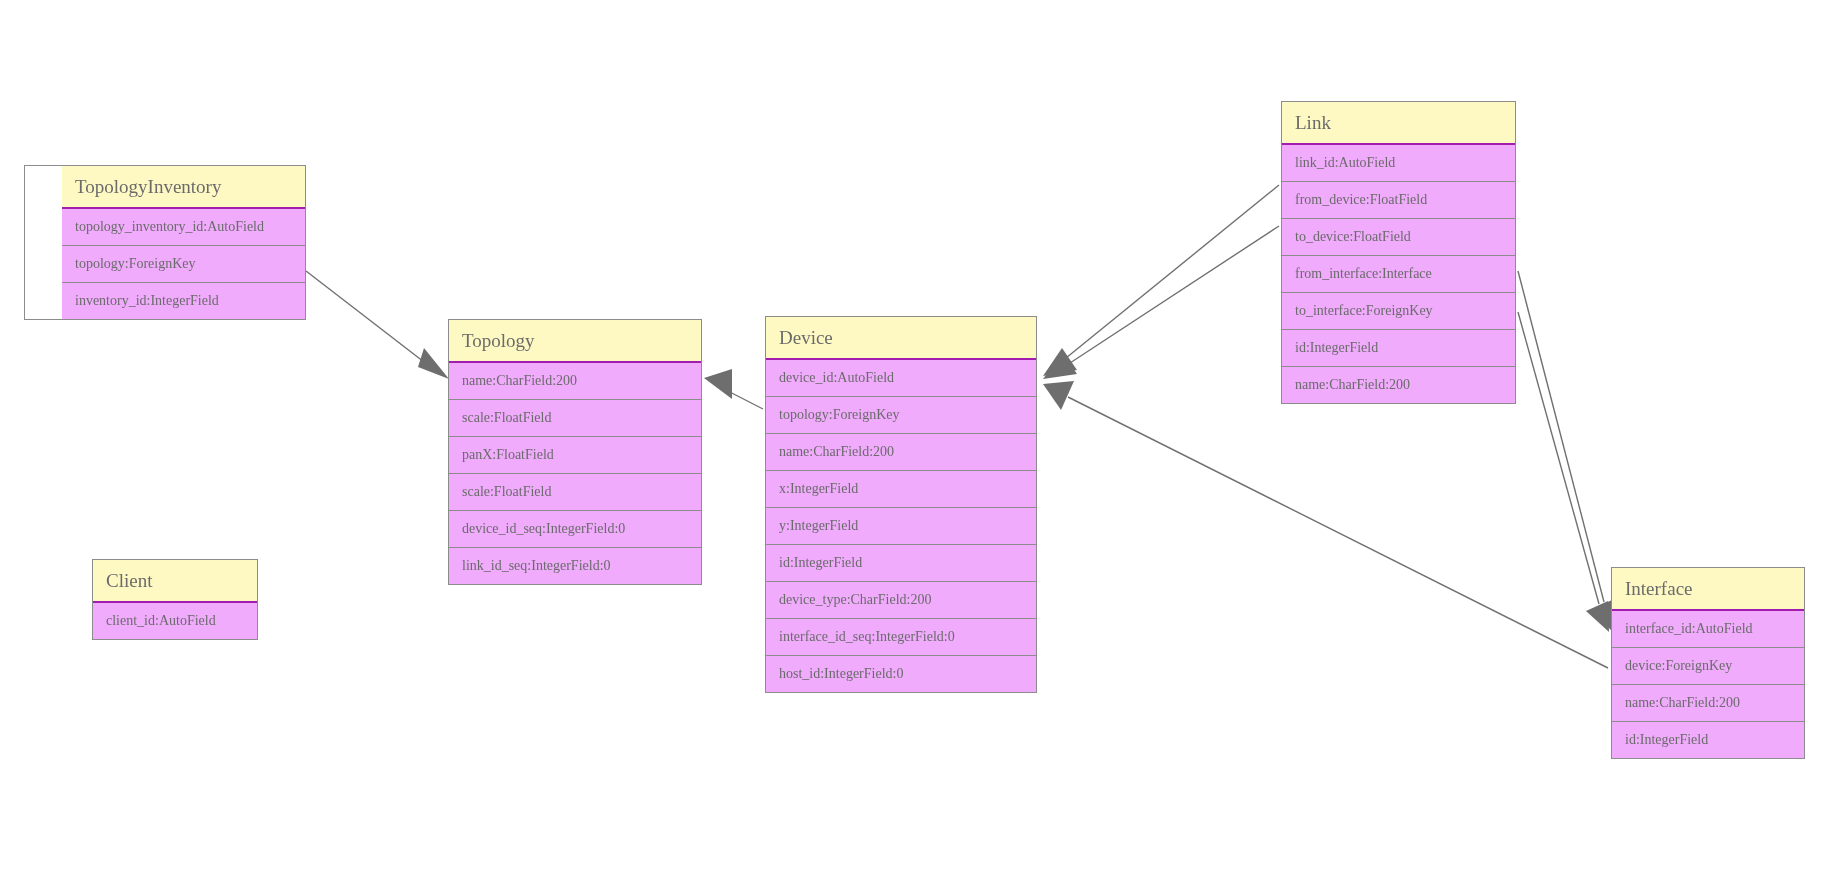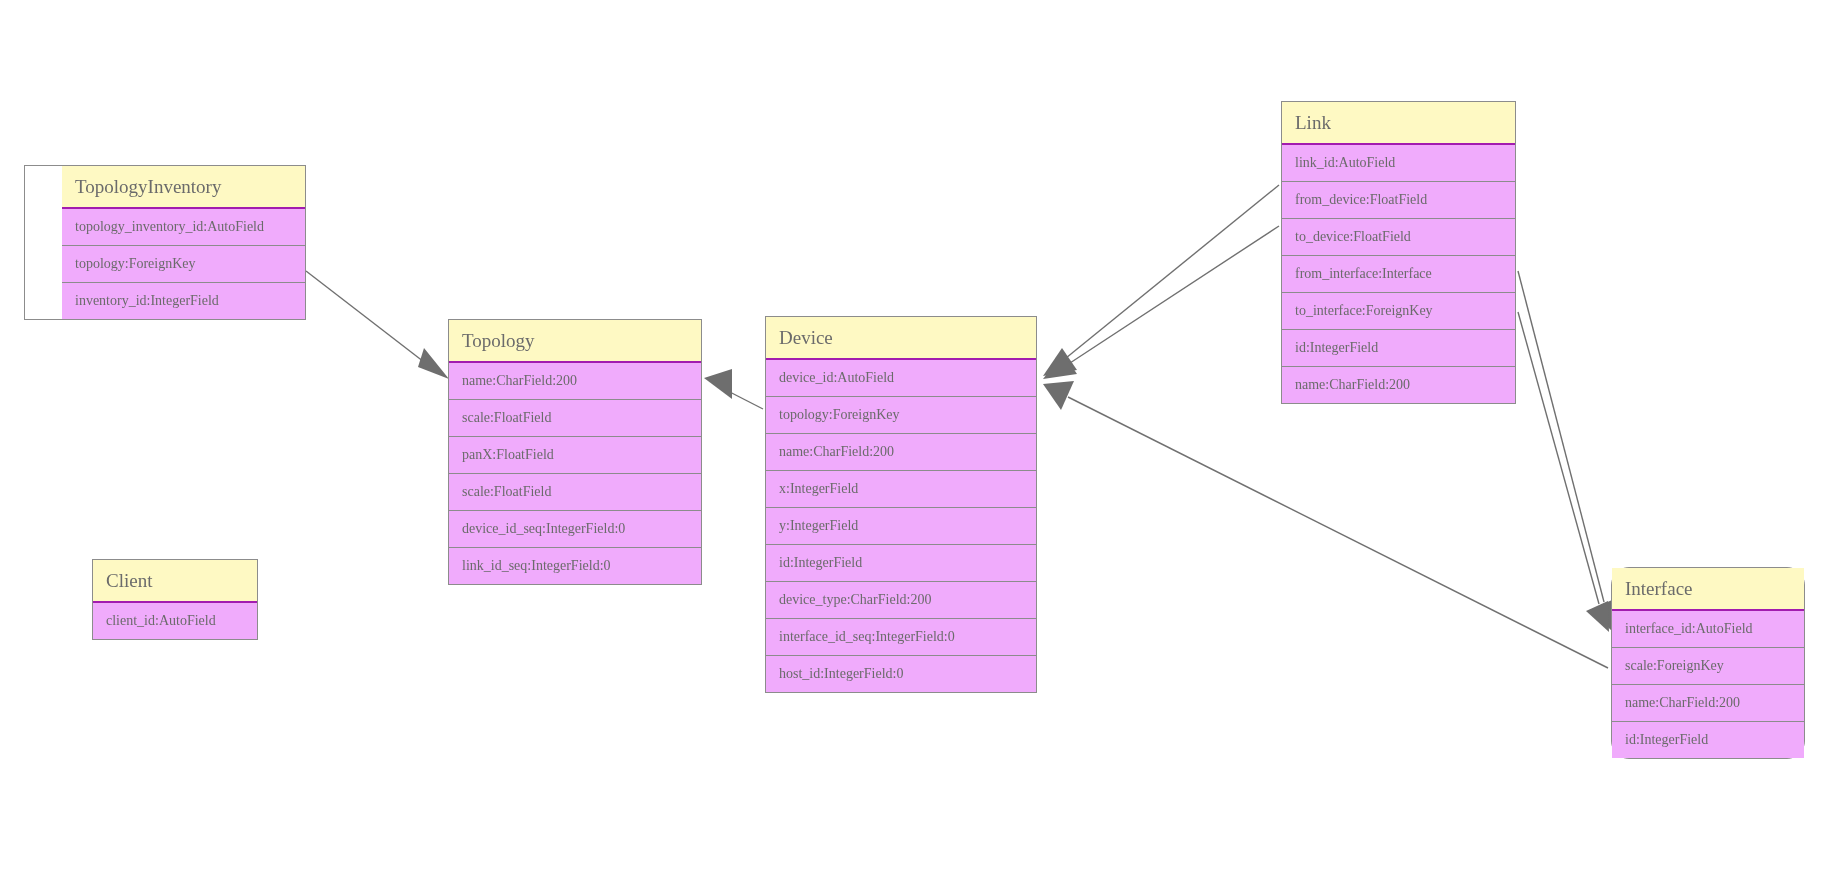--- a/index.html
+++ b/index.html
@@ -138,22 +138,22 @@
       <div class="entity" style="left: 1281px; top: 101px; width: 235px;">
         <div class="entity-header">Link</div>
         <div class="entity-row">link_id:AutoField</div>
         <div class="entity-row">from_device:FloatField</div>
         <div class="entity-row">to_device:FloatField</div>
         <div class="entity-row">from_interface:Interface</div>
         <div class="entity-row">to_interface:ForeignKey</div>
         <div class="entity-row">id:IntegerField</div>
         <div class="entity-row">name:CharField:200</div>
       </div>
-      <div class="entity" style="left: 1611px; top: 567px; width: 194px; border-radius: 18px;">
+      <div class="entity" style="left: 1611px; top: 567px; width: 194px;">
         <div class="entity-header">Interface</div>
         <div class="entity-row">interface_id:AutoField</div>
-        <div class="entity-row">scale:ForeignKey</div>
+        <div class="entity-row">device:ForeignKey</div>
         <div class="entity-row">name:CharField:200</div>
         <div class="entity-row">id:IntegerField</div>
       </div>
     </div>
 
 </div>
 
 </body></html>

